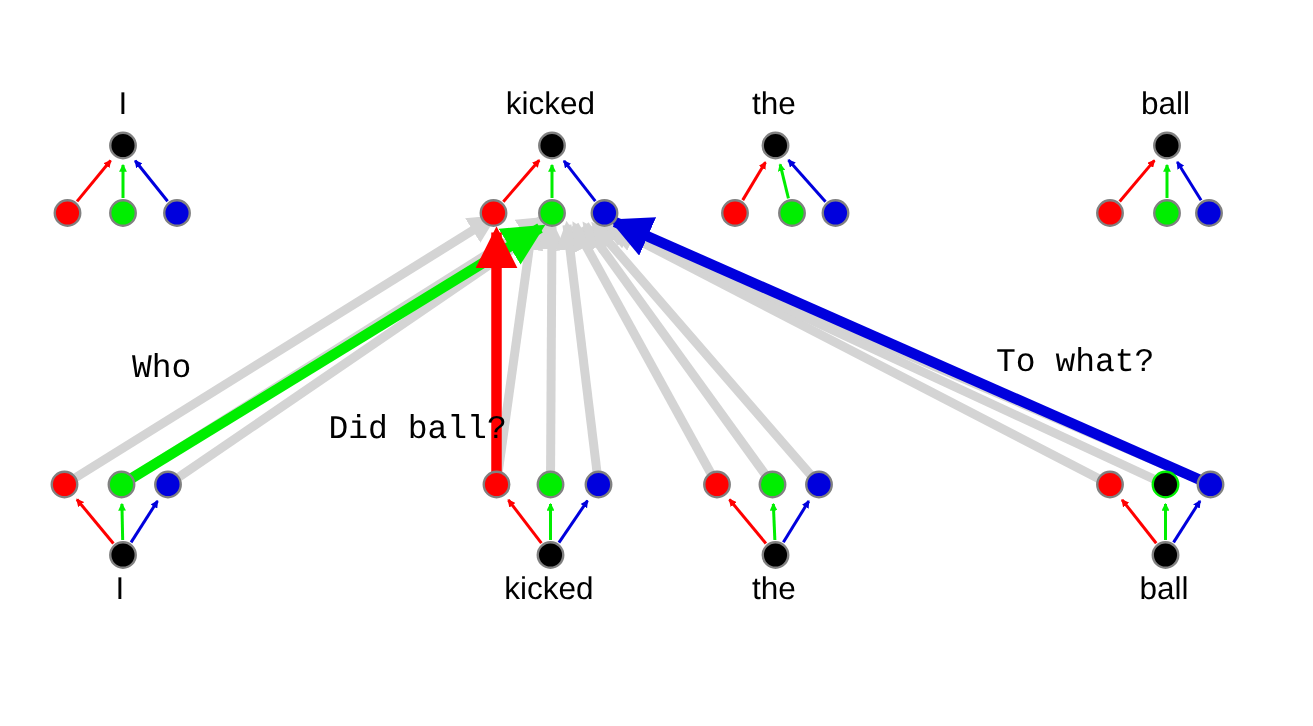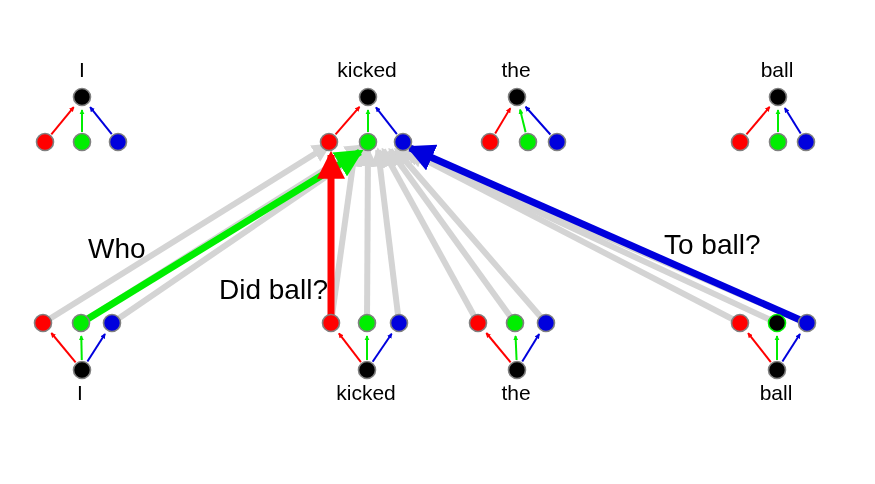--- a/index.html
+++ b/index.html
@@ -1,21 +1,21 @@
 <!DOCTYPE html>
 <html><head>
 <meta charset="utf-8">
 <title>Attention Diagram</title>
 <style>
   html,body{margin:0;padding:0;background:#ffffff;}
   body{width:875px;height:484px;font-family:"Liberation Sans",sans-serif;}
   #stage{position:relative;width:875px;height:484px;background:#ffffff;overflow:hidden;}
   svg#graph{position:absolute;left:0;top:0;width:875px;height:484px;}
   .wlabel{position:absolute;font-family:"Liberation Sans",sans-serif;font-size:21px;color:#000;white-space:nowrap;transform:translateX(-50%);}
-  .qlabel{position:absolute;font-family:Liberation Sans, sans-serif;font-size:28px;color:#000;white-space:nowrap;}
+  .qlabel{position:absolute;font-family:Liberation Mono, monospace;font-size:22px;color:#000;white-space:nowrap;}
 </style>
 </head>
 <body>
 
 <div id="stage">
   <svg id="graph" viewBox="0 0 875 484">
       <defs>
         <marker id="ah-red" viewBox="0 0 10 10" refX="8.5" refY="5" markerWidth="4" markerHeight="4" orient="auto-start-reverse" markerUnits="strokeWidth">
           <path d="M 0 0 L 10 5 L 0 10 z" fill="#ff0000"></path>
         </marker>
@@ -121,14 +121,14 @@
 <div class="wlabel" style="left: 82px; top: 58px;">I</div>
     <div class="wlabel" style="left: 367px; top: 58px;">kicked</div>
     <div class="wlabel" style="left: 516px; top: 58px;">the</div>
     <div class="wlabel" style="left: 777px; top: 58px;">ball</div>
     <div class="wlabel" style="left: 80px; top: 381px;">I</div>
     <div class="wlabel" style="left: 366px; top: 381px;">kicked</div>
     <div class="wlabel" style="left: 516px; top: 381px;">the</div>
     <div class="wlabel" style="left: 776px; top: 381px;">ball</div>
     <div class="qlabel" style="left: 88px; top: 233px; color: rgb(0, 0, 0);">Who</div>
     <div class="qlabel" style="left: 219px; top: 274px; color: rgb(0, 0, 0);">Did ball?</div>
-    <div class="qlabel" style="left: 664px; top: 229px; color: rgb(0, 0, 0);">To ball?</div>
+    <div class="qlabel" style="left: 664px; top: 229px; color: rgb(0, 0, 0);">To what?</div>
   </div>
 
 </body></html>

